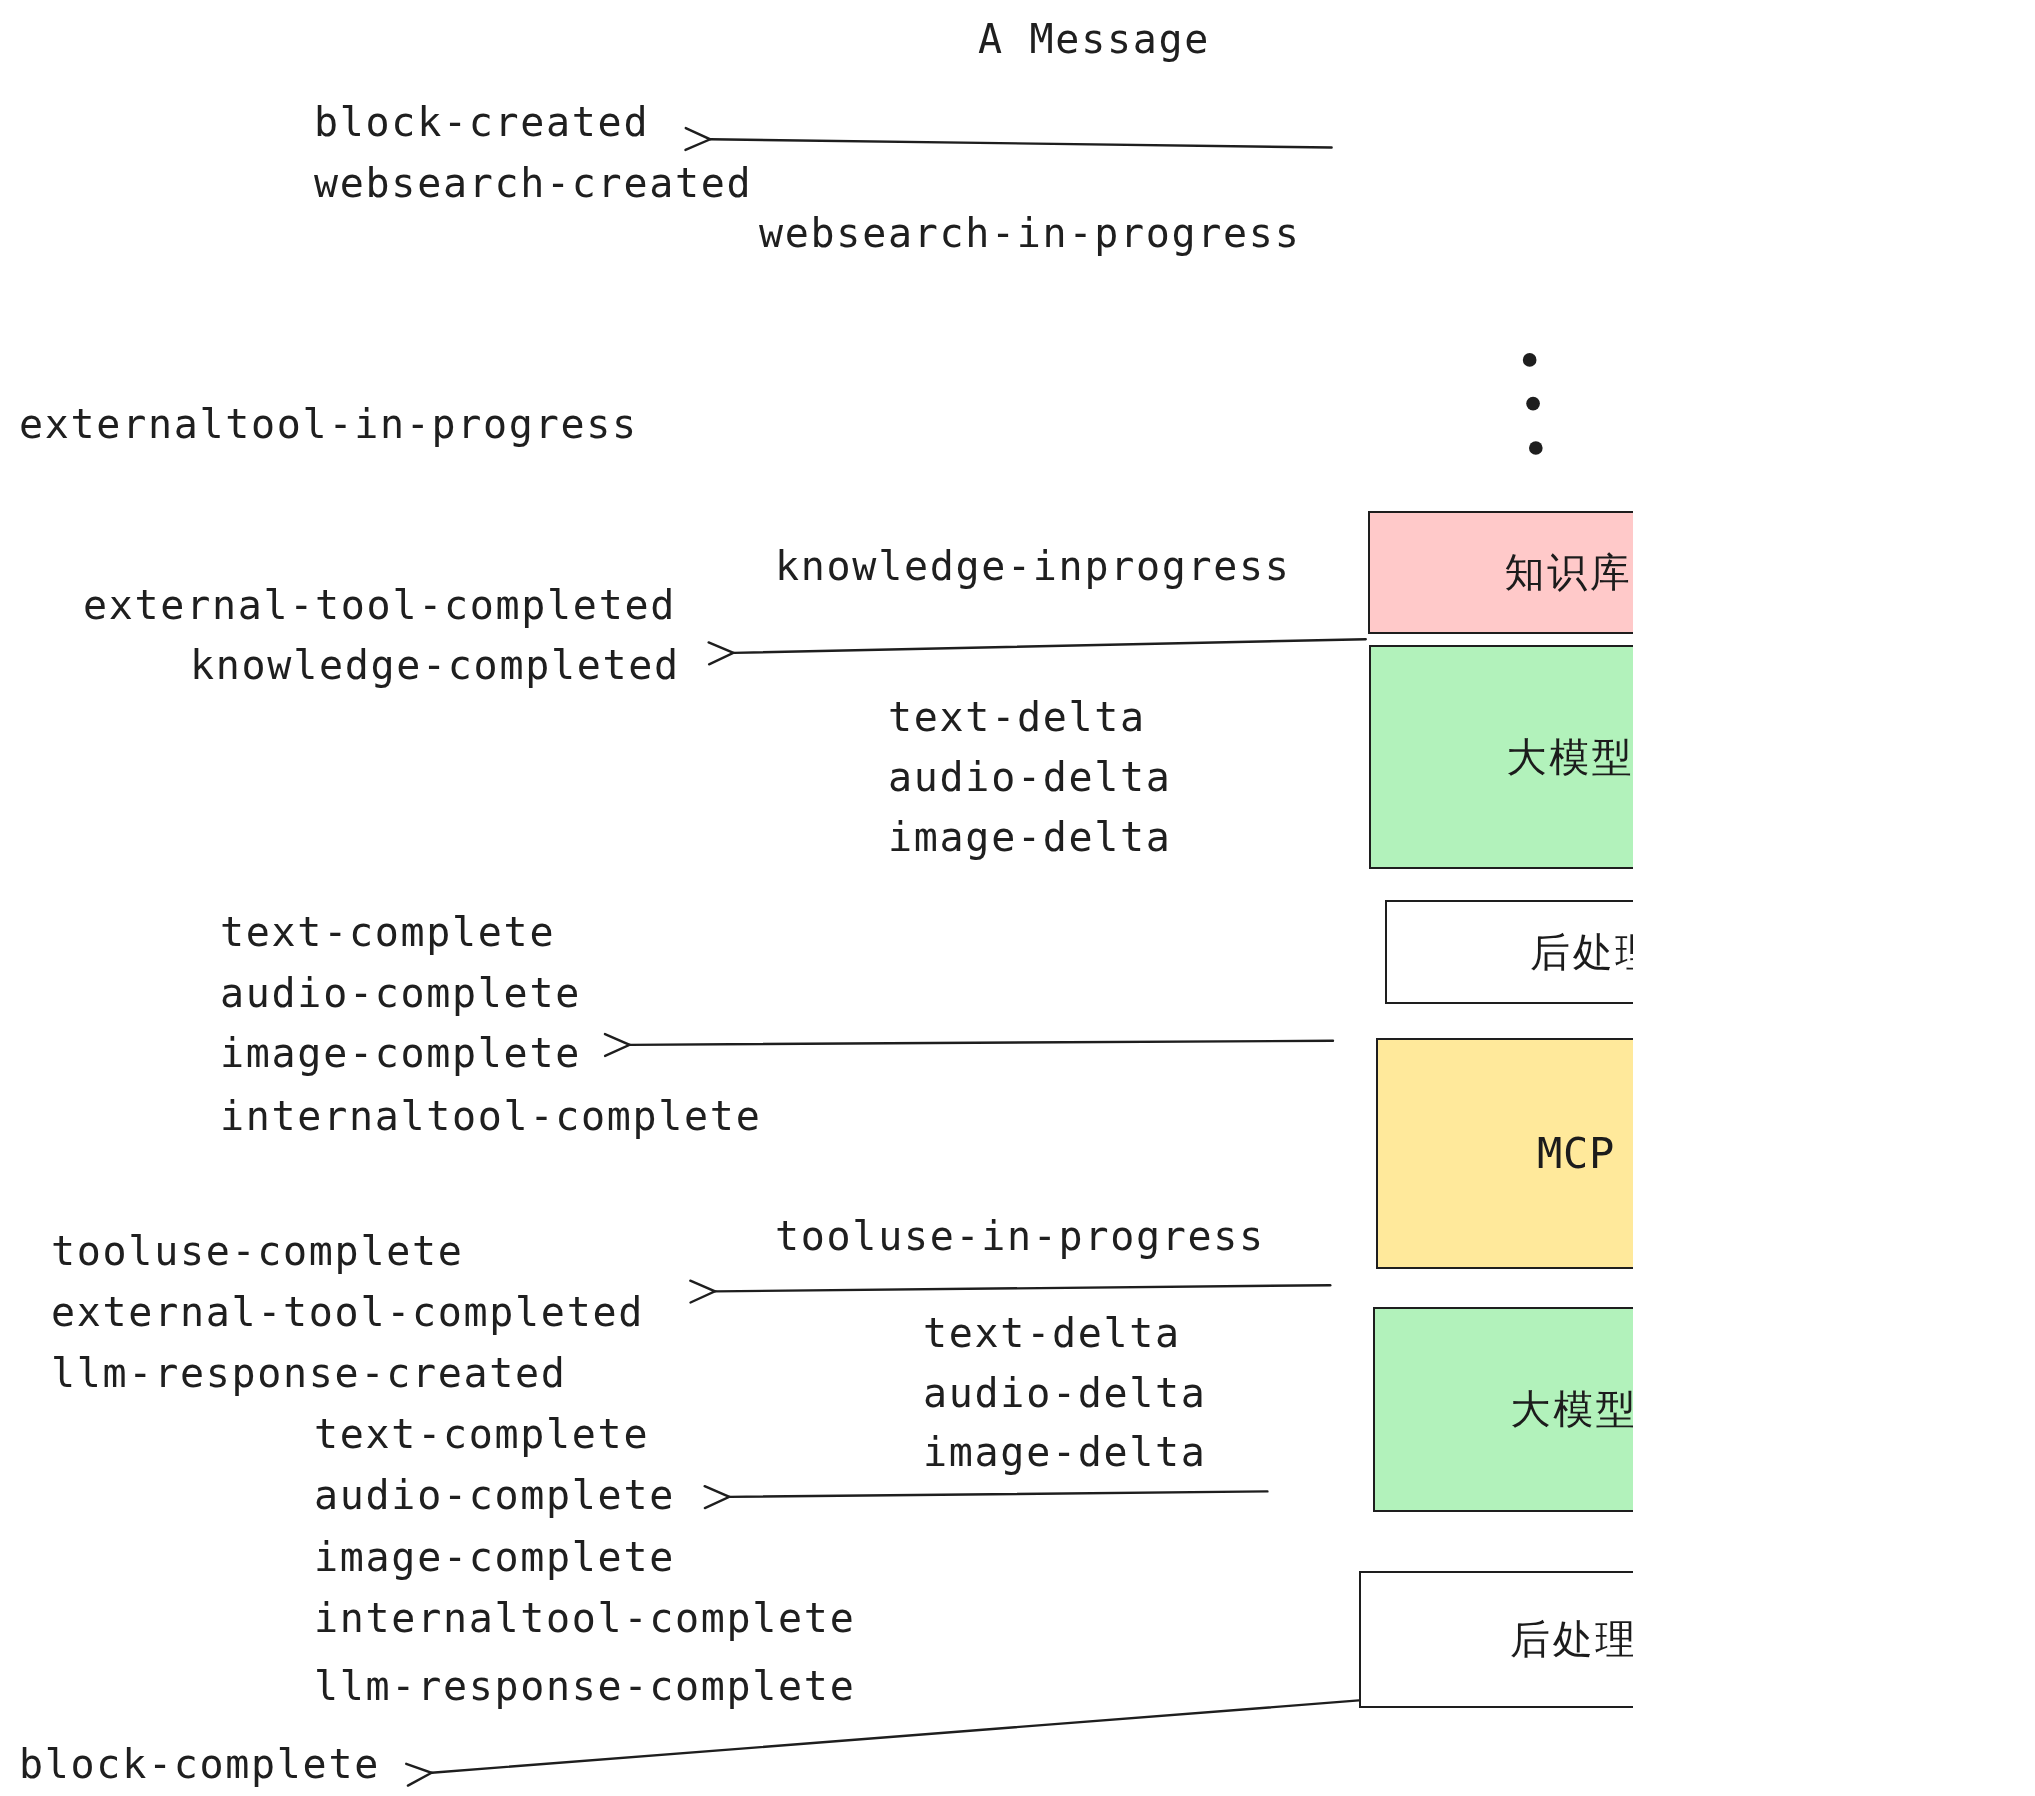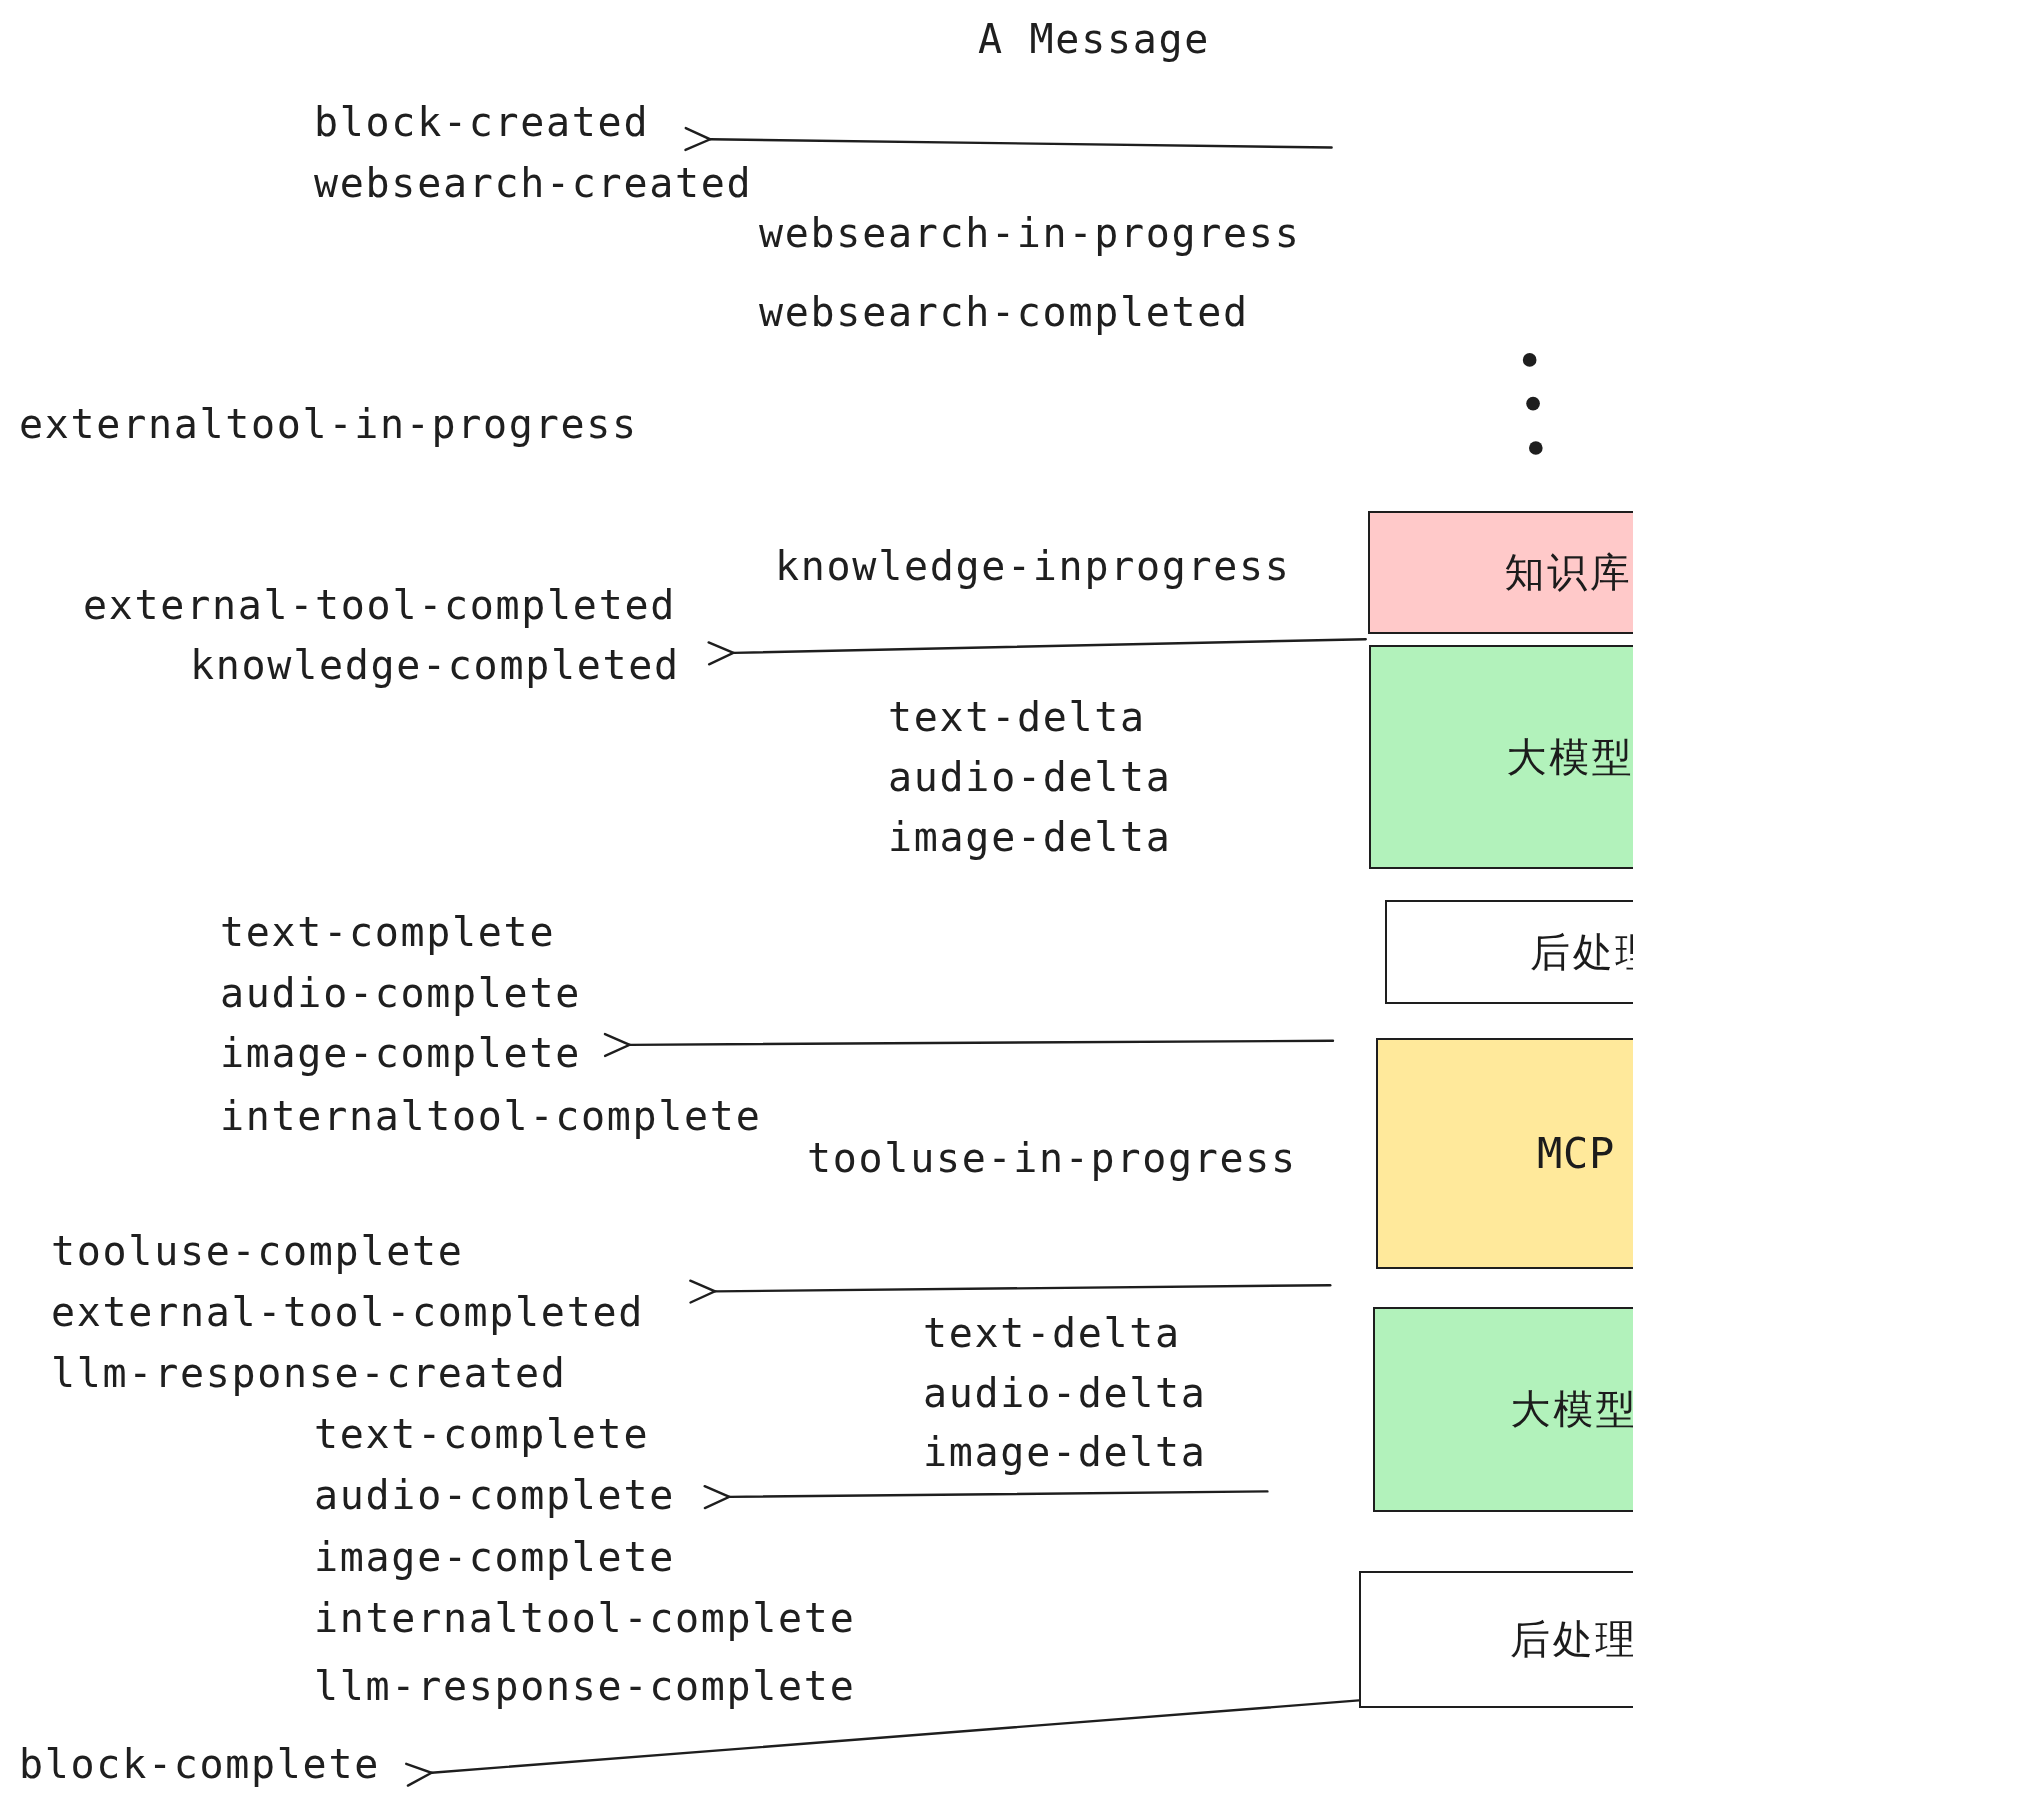--- a/index.html
+++ b/index.html
@@ -73,33 +73,32 @@
   <div class="box" style="left: 1359px; top: 1571px; width: 430px; height: 137px; background-color: rgb(255, 255, 255);">
     <span>后处理</span>
   </div>
 
   <div class="side" style="left:1815px; top:336px;">外部工具</div>
   <div class="side" style="left:1844px; top:1139px;">外部工具</div>
 
   <div class="lbl" style="left:314px;  top:102px;">block-created</div>
   <div class="lbl" style="left:759px; top:213px;">websearch-in-progress</div>
   <div class="lbl" style="left:314px;  top:163px;">websearch-created</div>
-  <div class="lbl" style="left:759px; top:292px;">websearch-completed</div>
   <div class="lbl" style="left:19px;   top:404px;">externaltool-in-progress</div>
   <div class="lbl" style="left:775px; top:546px;">knowledge-inprogress</div>
   <div class="lbl" style="left:83px;  top:585px;">external-tool-completed</div>
   <div class="lbl" style="left:190px;  top:645px;">knowledge-completed</div>
   <div class="lbl" style="left:888px; top:697px;">text-delta</div>
   <div class="lbl" style="left:888px; top:757px;">audio-delta</div>
   <div class="lbl" style="left:888px; top:817px;">image-delta</div>
   <div class="lbl" style="left:220px;  top:912px;">text-complete</div>
   <div class="lbl" style="left:220px;  top:973px;">audio-complete</div>
   <div class="lbl" style="left:220px;  top:1033px;">image-complete</div>
   <div class="lbl" style="left:220px;  top:1096px;">internaltool-complete</div>
-  <div class="lbl" style="left:775px; top:1138px;margin-left:32px;">tooluse-in-progress</div>
+  <div class="lbl" style="left:775px; top:1216px;">tooluse-in-progress</div>
   <div class="lbl" style="left:51px;   top:1231px;">tooluse-complete</div>
   <div class="lbl" style="left:51px;   top:1292px;">external-tool-completed</div>
   <div class="lbl" style="left:923px; top:1313px;">text-delta</div>
   <div class="lbl" style="left:51px;   top:1353px;">llm-response-created</div>
   <div class="lbl" style="left:923px; top:1373px;">audio-delta</div>
   <div class="lbl" style="left:314px;  top:1414px;">text-complete</div>
   <div class="lbl" style="left:923px; top:1432px;">image-delta</div>
   <div class="lbl" style="left:314px;  top:1475px;">audio-complete</div>
   <div class="lbl" style="left:314px;  top:1537px;">image-complete</div>
   <div class="lbl" style="left:314px;  top:1598px;">internaltool-complete</div>

